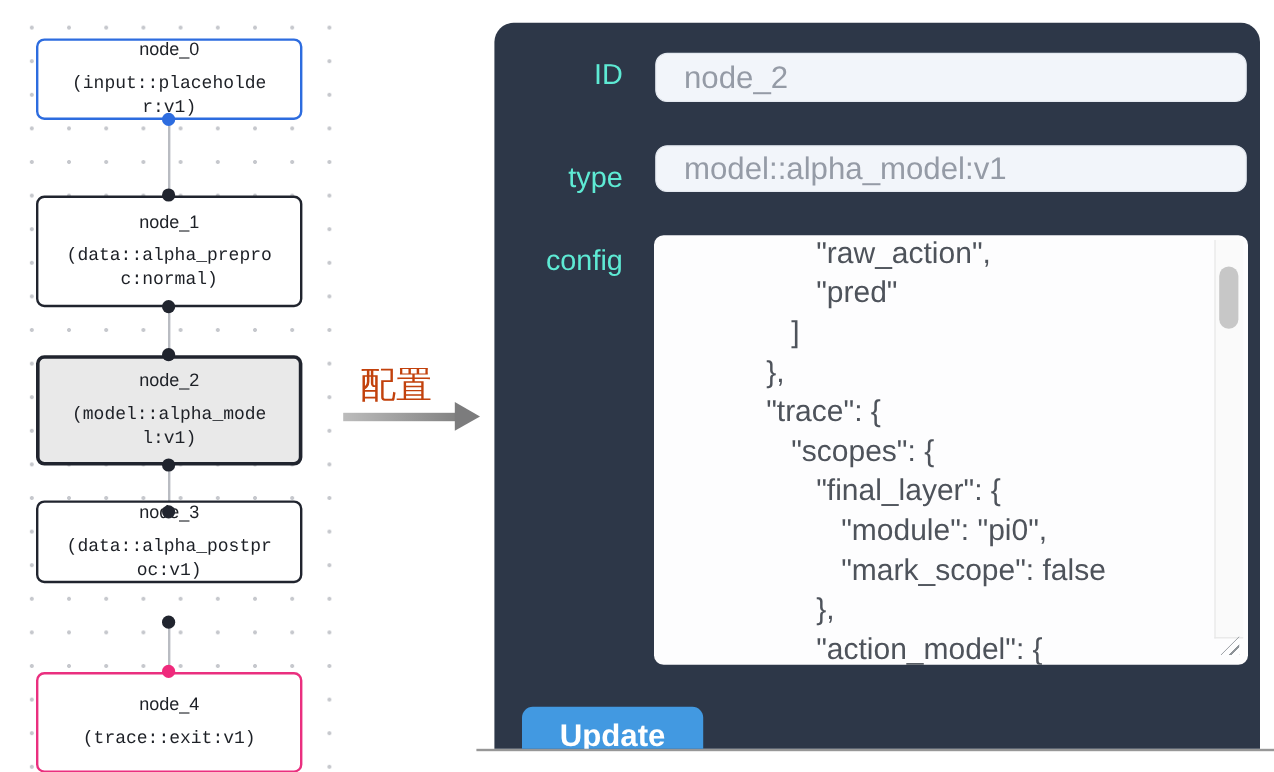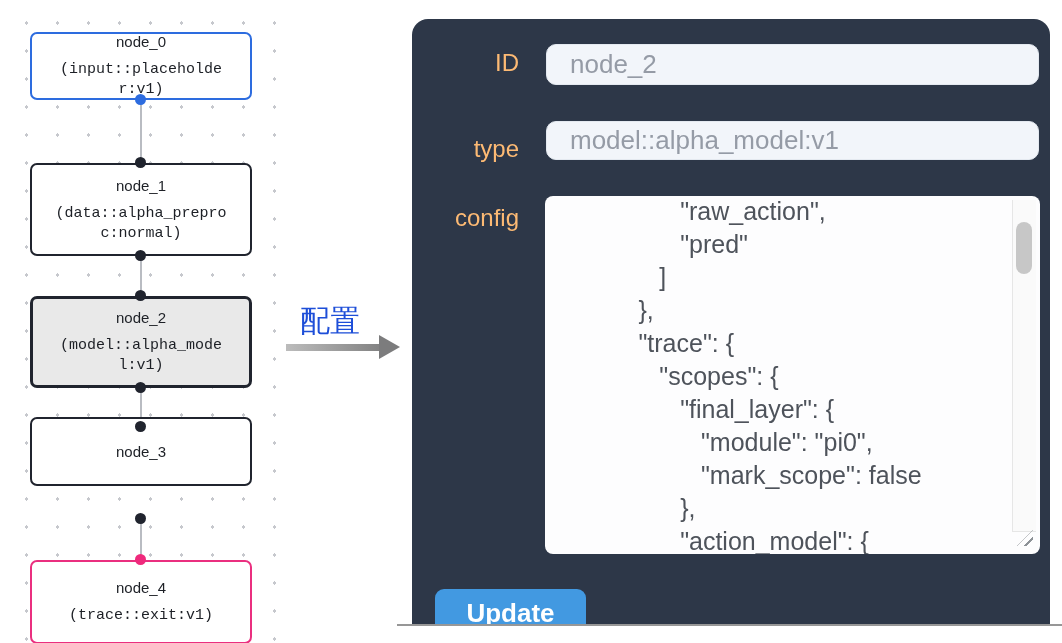--- a/index.html
+++ b/index.html
@@ -17,38 +17,38 @@
   .node .ns { word-break:break-all;font-family:Liberation Mono, monospace; }
   .node.v-input  { border-color:#2d6cdf; }
   .node.v-output { border-color:#ea2f7f; }
   .node.v-selected { background:#e9e9e9; border-width:3px; }
   .edge { position:absolute; left:132px; width:2px; background:#b9bcc2; }
   .port { position:absolute; width:11px; height:11px; border-radius:50%; background:#20242e; }
   .port.blue { background:#2d6cdf; }
   .port.pink { background:#ef2a7c; }
 
   
-  .cfg-label { position:absolute; left:296px; top:297px; font-size:30px; color:#1d4ed8; }
+  .cfg-label { position:absolute; left:296px; top:297px; font-size:30px; color:#c2410c; }
   .arrow-shaft { position:absolute; left:282px; top:340px; width:95px; height:7px;
     background:linear-gradient(to right,#bcbcbc,#828282); }
   .arrow-head { position:absolute; left:375px; top:331px; width:0; height:0;
     border-left:21px solid #7c7c7d; border-top:12.5px solid transparent;
     border-bottom:12.5px solid transparent; }
 
   
   .region { position:absolute; left:393px; top:0; width:669px; height:622px;
     background-image: radial-gradient(circle, #c6c8cd 1.6px, transparent 1.8px);
     background-size: 31px 28px; background-position: 7px 6px;
     border-bottom:2px solid #979797; }
 
   
   .panel { position:absolute; left:408px; top:15px; width:638px; height:605px;
     background:#2d3748; border-radius:16px 16px 0 0; overflow:hidden; }
   .flabel { position:absolute; left:0; width:103px; text-align:right;
-    font-size:24px; color:#fdba74; }
+    font-size:24px; color:#5eead4; }
   .finput { position:absolute; left:130px; width:493px; background:#f2f5fa;
     border:1px solid #e4e9f0; border-radius:10px; display:flex; align-items:center;
     padding-left:19px; font-size:26px; color:#959ba6; }
 
   .ta { position:absolute; left:129px; top:173px; width:495px; height:358px;
     background:#fdfdfe; border-radius:8px; overflow:hidden; }
   .ta-text { position:absolute; left:0; top:-5px; padding-left:20px;
     white-space:pre; font-size:25px; line-height:33px; color:#4e535b; }
   .ta-track { position:absolute; right:0; top:0; width:24px; height:332px;
     background:#fafafa; border-left:1px solid #e6e6e6; border-bottom:1px solid #e6e6e6; }
@@ -79,20 +79,21 @@
   <div class="node" style="top:155px;height:93px">
     <div class="nt">node_1</div>
     <div class="ns">(data::alpha_preproc:normal)</div>
   </div>
   <div class="node v-selected" style="top:288px;height:92px">
     <div class="nt">node_2</div>
     <div class="ns">(model::alpha_model:v1)</div>
   </div>
   <div class="node" style="top:409px;height:69px">
     <div class="nt">node_3</div>
+    <div class="ns">(data::alpha_postproc:v1)</div>
   </div>
   <div class="node v-output" style="top:552px;height:84px">
     <div class="nt">node_4</div>
     <div class="ns">(trace::exit:v1)</div>
   </div>
 
   <span class="port blue" style="left:127px;top:86px"></span>
   <span class="port" style="left:127px;top:149px"></span>
   <span class="port" style="left:127px;top:242px"></span>
   <span class="port" style="left:127px;top:282px"></span>

